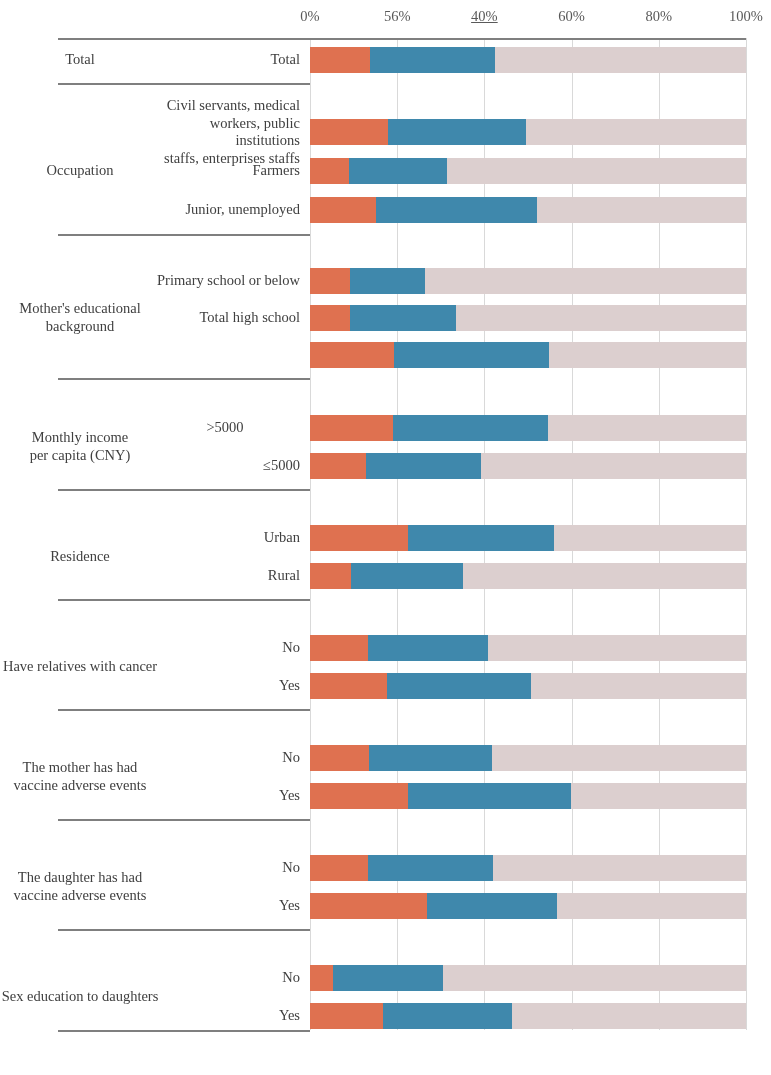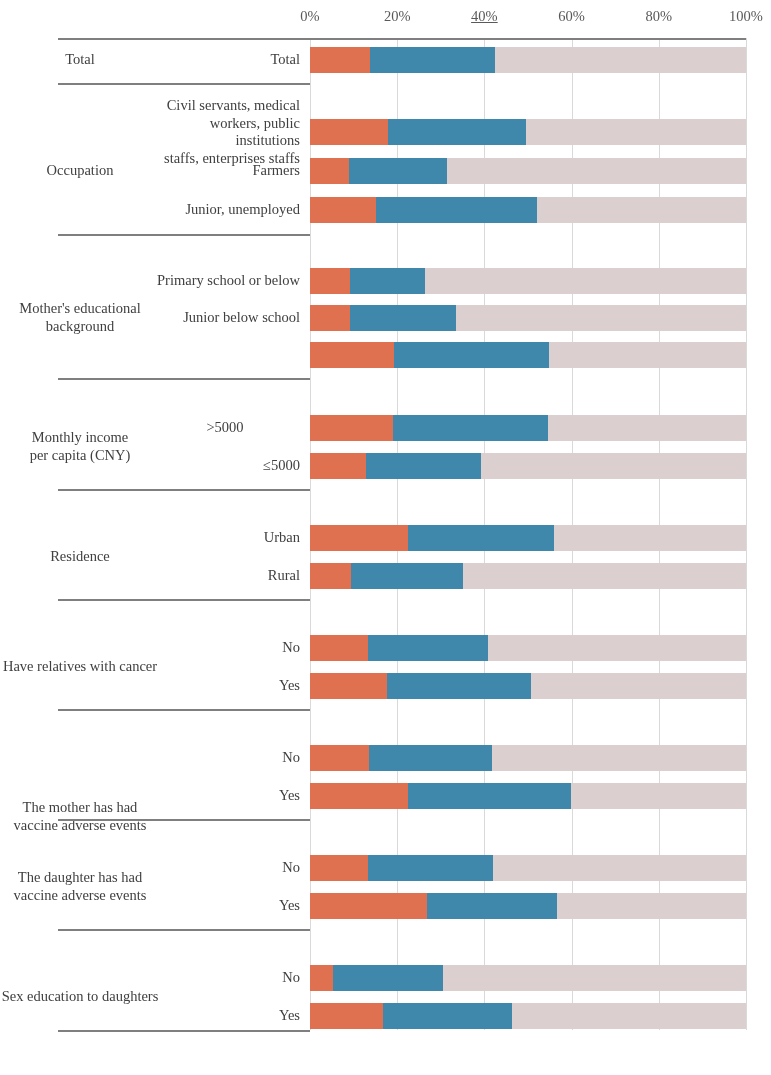--- a/index.html
+++ b/index.html
@@ -124,21 +124,21 @@
     display: inline-block;
   }
 </style>
 </head>
 <body>
 
 <div id="chart-root">
 
   <div class="xaxis-labels" id="xaxis">
       <span class="xtick" style="left: 310px;">0%</span>
-      <span class="xtick" style="left: 397.2px;">20%</span>
+      <span class="xtick" style="left: 397.2px;">56%</span>
       <span class="xtick" style="left: 484.4px; text-decoration: underline;">40%</span>
       <span class="xtick" style="left: 571.6px;">60%</span>
       <span class="xtick" style="left: 658.8px;">80%</span>
       <span class="xtick" style="left: 746px;">100%</span>
     </div>
 
   <div class="label-col" id="labelcol">
       <div class="group-rule full" style="top: 0px; width: 688px;"></div>
       <div class="group-name" style="top: 22px; left: 0px; width: 160px; white-space: pre-line;">Total</div>
       <div class="row-label" style="top: 22px; left: 150px;">Total</div>
@@ -146,36 +146,36 @@
       <div class="group-name" style="top: 133px; left: 0px; width: 160px; white-space: pre-line;">Occupation</div>
       <div class="row-label" style="top: 94px; left: 150px;">Civil servants, medical
 workers, public institutions
 staffs, enterprises staffs</div>
       <div class="row-label" style="top: 133px; left: 150px;">Farmers</div>
       <div class="row-label" style="top: 172px; left: 150px;">Junior, unemployed</div>
       <div class="group-rule" style="top: 196px;"></div>
       <div class="group-name" style="top: 280px; left: 0px; width: 160px; white-space: pre-line;">Mother's educational
 background</div>
       <div class="row-label" style="top: 243px; left: 150px;">Primary school or below</div>
-      <div class="row-label" style="top: 280px; left: 150px;">Junior below school</div>
+      <div class="row-label" style="top: 280px; left: 150px;">Total high school</div>
       <div class="group-rule" style="top: 340px;"></div>
       <div class="group-name" style="top: 409px; left: 0px; width: 160px; white-space: pre-line;">Monthly income
 per capita (CNY)</div>
       <div class="row-label" style="top: 390px; left: 150px; text-align: center;">&gt;5000</div>
       <div class="row-label" style="top: 428px; left: 152px;">≤5000</div>
       <div class="group-rule" style="top: 451px;"></div>
       <div class="group-name" style="top: 519px; left: 0px; width: 160px; white-space: pre-line;">Residence</div>
       <div class="row-label" style="top: 500px; left: 150px;">Urban</div>
       <div class="row-label" style="top: 538px; left: 150px;">Rural</div>
       <div class="group-rule" style="top: 561px;"></div>
       <div class="group-name" style="top: 629px; left: 0px; width: 160px; white-space: pre-line;">Have relatives with cancer</div>
       <div class="row-label" style="top: 610px; left: 150px;">No</div>
       <div class="row-label" style="top: 648px; left: 150px;">Yes</div>
       <div class="group-rule" style="top: 671px;"></div>
-      <div class="group-name" style="top: 739px; left: 0px; width: 160px; white-space: pre-line; margin-top: 40px;">The mother has had
+      <div class="group-name" style="top: 739px; left: 0px; width: 160px; white-space: pre-line;">The mother has had
 vaccine adverse events</div>
       <div class="row-label" style="top: 720px; left: 150px;">No</div>
       <div class="row-label" style="top: 758px; left: 150px;">Yes</div>
       <div class="group-rule" style="top: 781px;"></div>
       <div class="group-name" style="top: 849px; left: 0px; width: 160px; white-space: pre-line;">The daughter has had
 vaccine adverse events</div>
       <div class="row-label" style="top: 830px; left: 150px;">No</div>
       <div class="row-label" style="top: 868px; left: 150px;">Yes</div>
       <div class="group-rule" style="top: 891px;"></div>
       <div class="group-name" style="top: 959px; left: 0px; width: 160px; white-space: pre-line;">Sex education to daughters</div>

